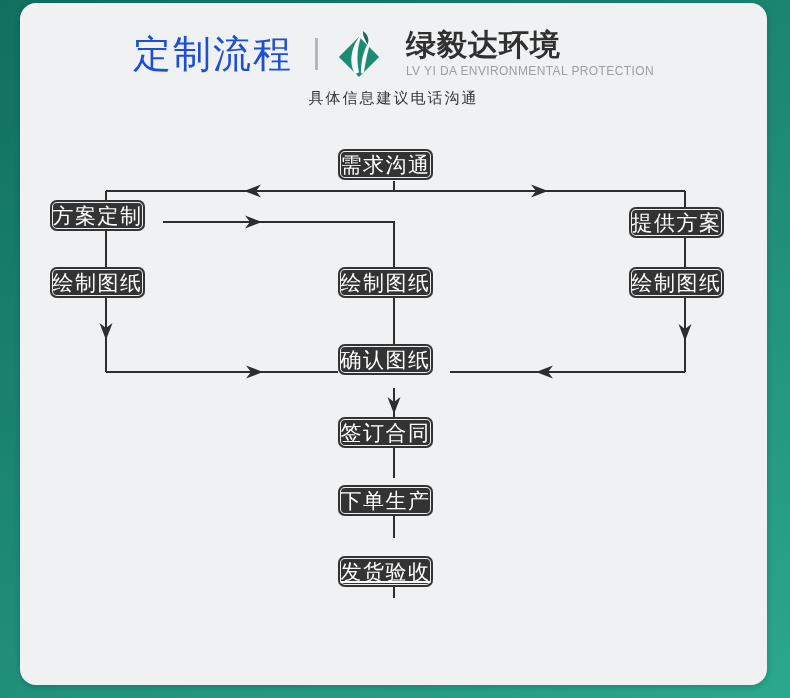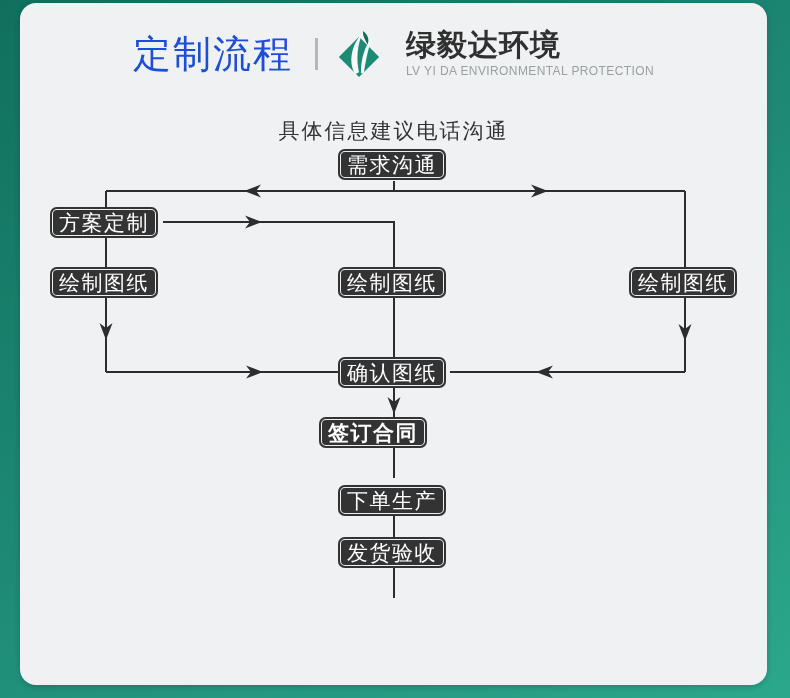--- a/index.html
+++ b/index.html
@@ -28,27 +28,27 @@
   .divider {
     width:3px; height:32px; background:#b6b6b6; margin:0 18px 0 22px;
   }
   .logo-group { display:flex; align-items:center;gap:17px; }
   .logo-mark { width:46px; height:50px; margin-right:7px; }
   .brand-col { display:flex; flex-direction:column; }
   .brand-name { font-size:30px; font-weight:800; color:#303030; letter-spacing:1px; line-height:1; }
   .brand-sub  { font-size:12px; color:#9aa0a2; letter-spacing:.4px; margin-top:4px; white-space:nowrap; }
   .subtitle-row {
     position:absolute; left:0; top:86px; width:100%;
-    text-align:center; font-size:21px; color:#333; letter-spacing:2px;margin-top:28px;
+    text-align:center; font-size:15px; color:#333; letter-spacing:2px;
   }
 
   
   .flow-lines { position:absolute; left:0; top:0; width:790px; height:698px; z-index:1; pointer-events:none; }
   .flow-box {
-    position:absolute; z-index:2; width:108px; height:31px;
+    position:absolute; z-index:2; width:95px; height:31px;
     background:#333; border-radius:7px;
     box-shadow:inset 0 0 0 2px #333, inset 0 0 0 3px rgba(255,255,255,.92);
     display:flex; align-items:center; justify-content:center;
     color:#fff; font-size:21px; letter-spacing:1.5px; font-weight:400;
   }
 </style>
 </head>
 <body>
 
 <div class="frame">
@@ -103,21 +103,22 @@
 
       <polygon points="263,372 246,365.5 251,372 246,378.5"></polygon>
 
       <polygon points="536,372 553,365.5 548,372 553,378.5"></polygon>
 
       <polygon points="394,414 387.5,397 394,402 400.5,397"></polygon>
     </g>
   </svg>
 
   <div class="flow-box" style="left:338px; top:149px;">需求沟通</div>
-  <div class="flow-box" style="left:50px;  top:207px;">方案定制</div>
+  <div class="flow-box" style="left:50px;  top:200px;">方案定制</div>
+  <div class="flow-box" style="left:629px; top:207px;">提供方案</div>
   <div class="flow-box" style="left:50px;  top:267px;">绘制图纸</div>
   <div class="flow-box" style="left:338px; top:267px;">绘制图纸</div>
   <div class="flow-box" style="left:629px; top:267px;">绘制图纸</div>
-  <div class="flow-box" style="left:338px; top:357px;">确认图纸</div>
-  <div class="flow-box" style="left:319px; top:417px;font-weight:bold;">签订合同</div>
+  <div class="flow-box" style="left:338px; top:344px;">确认图纸</div>
+  <div class="flow-box" style="left:338px; top:417px;">签订合同</div>
   <div class="flow-box" style="left:338px; top:477px;margin-top:8px;">下单生产</div>
-  <div class="flow-box" style="left:338px; top:537px;">发货验收</div>
+  <div class="flow-box" style="left:338px; top:556px;text-decoration:underline;">发货验收</div>
 </div>
 
 </body></html>

